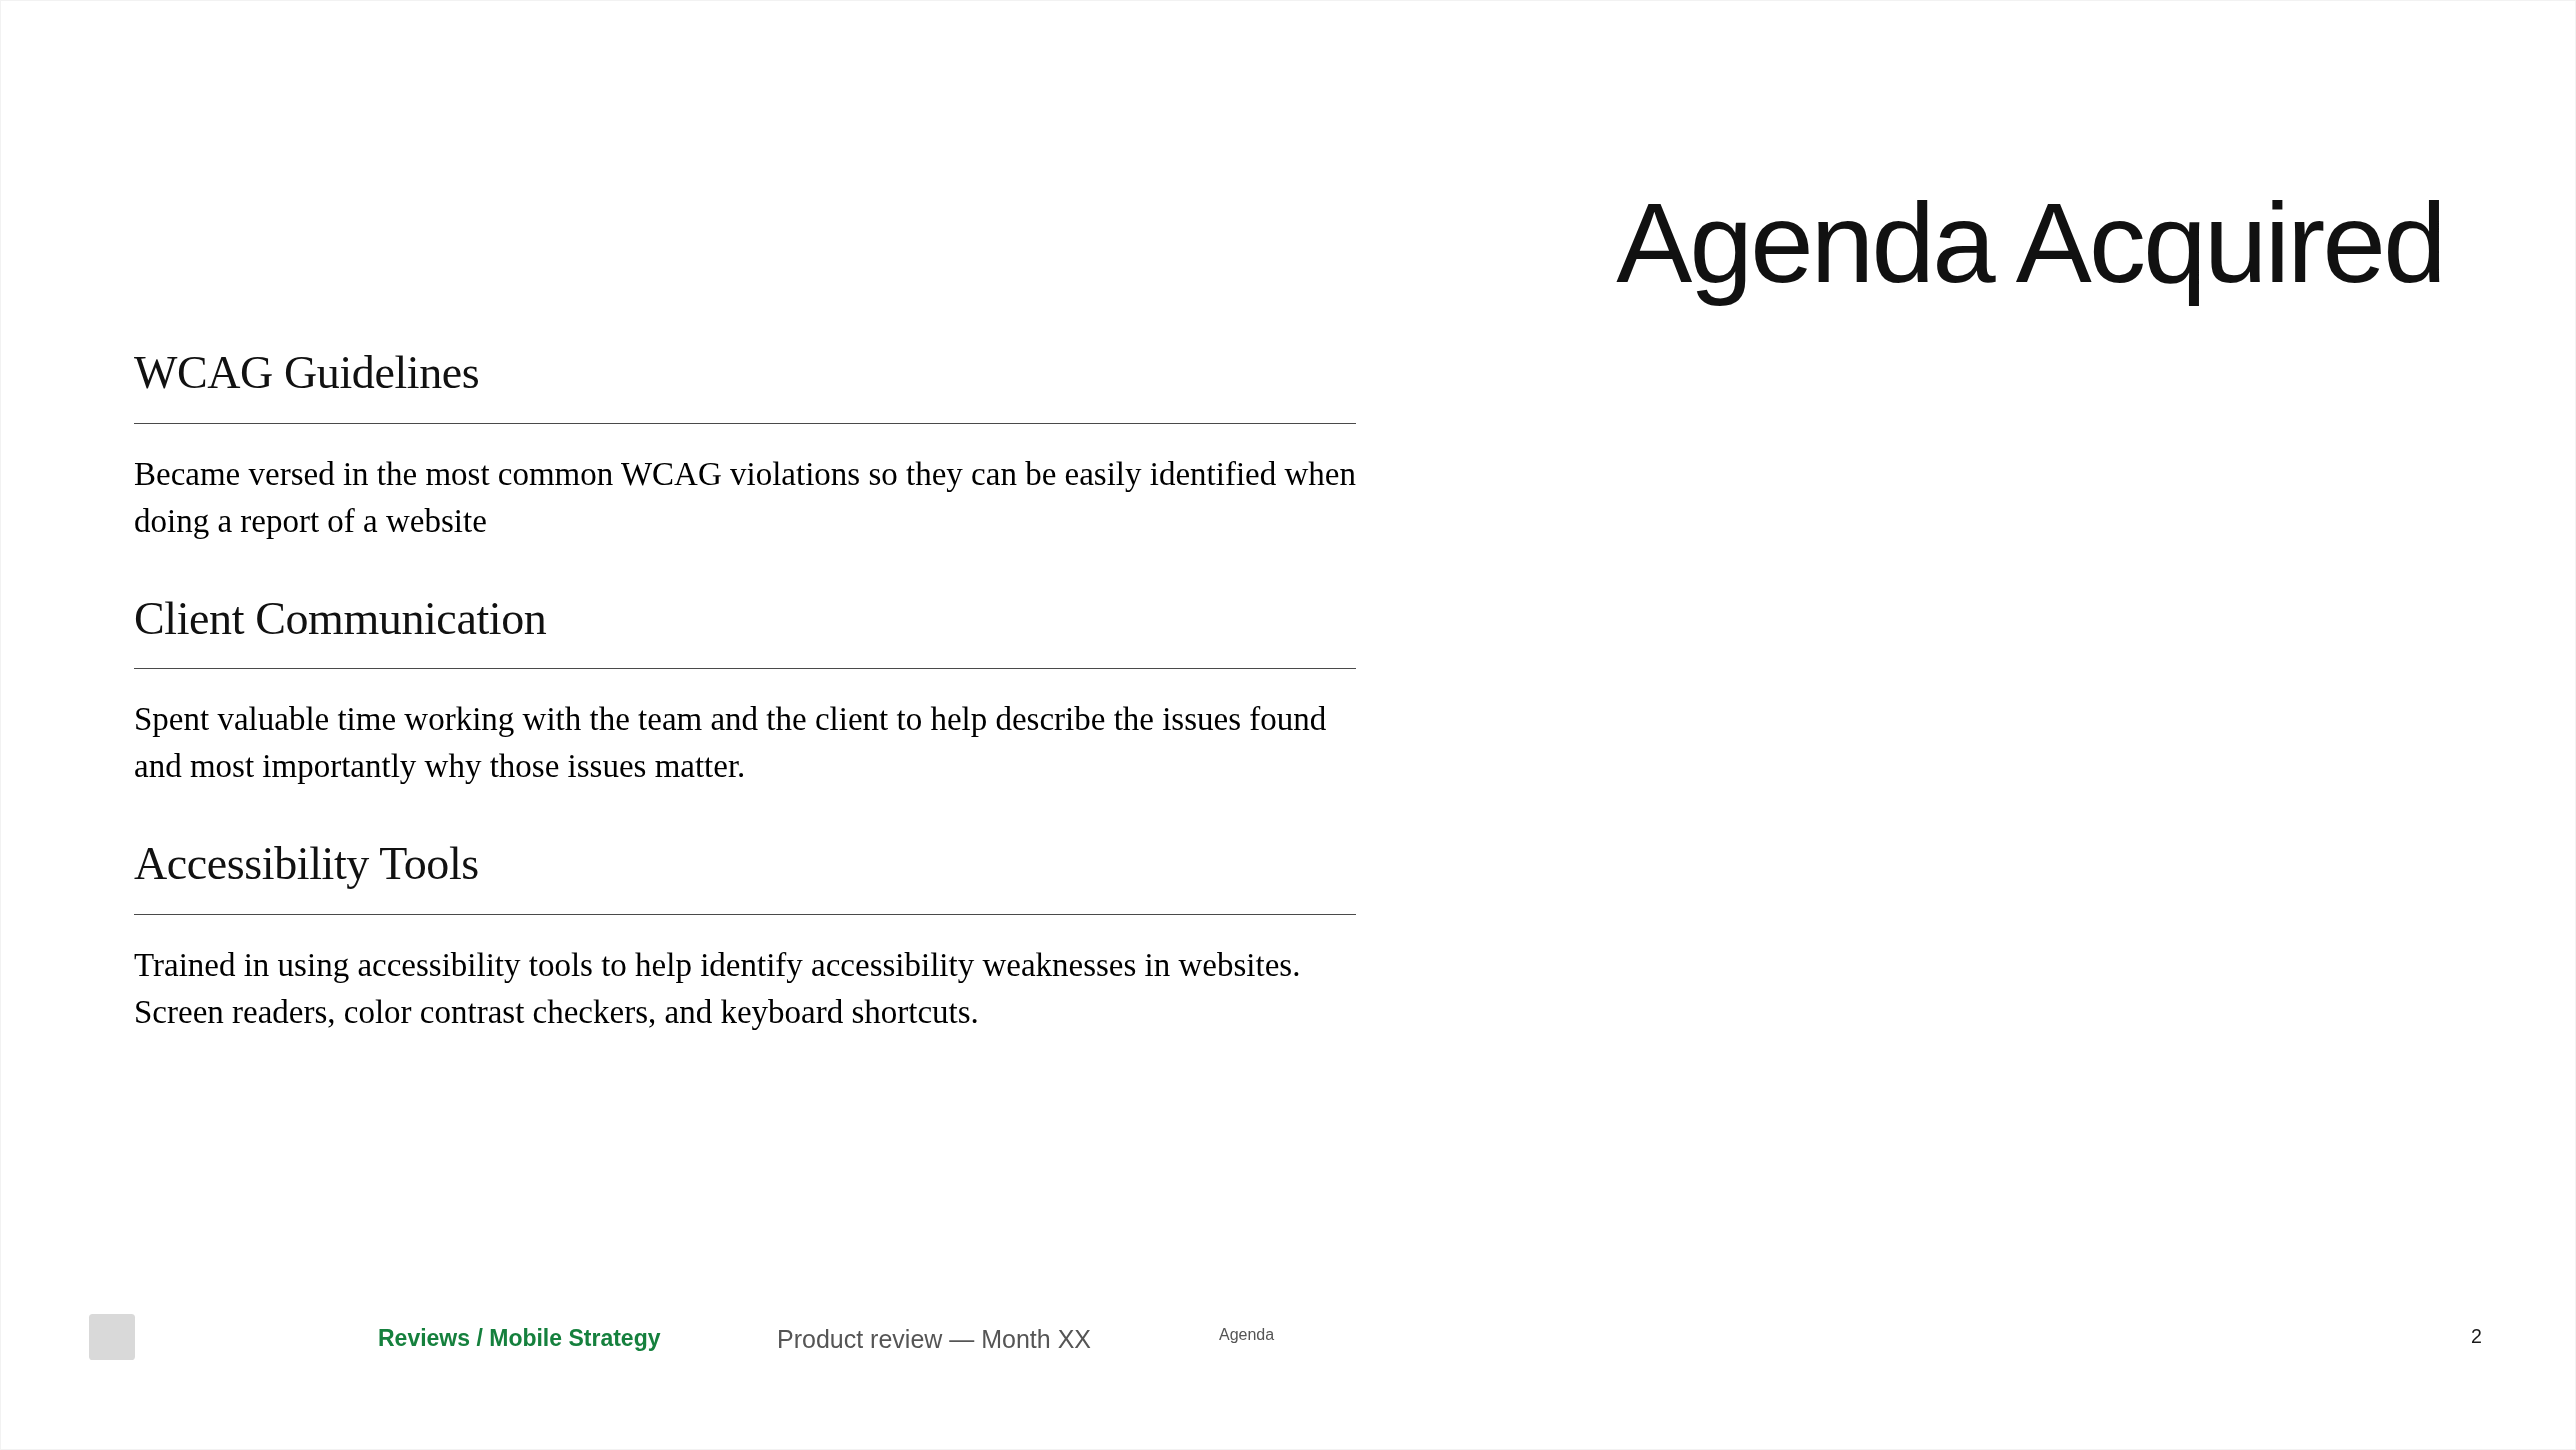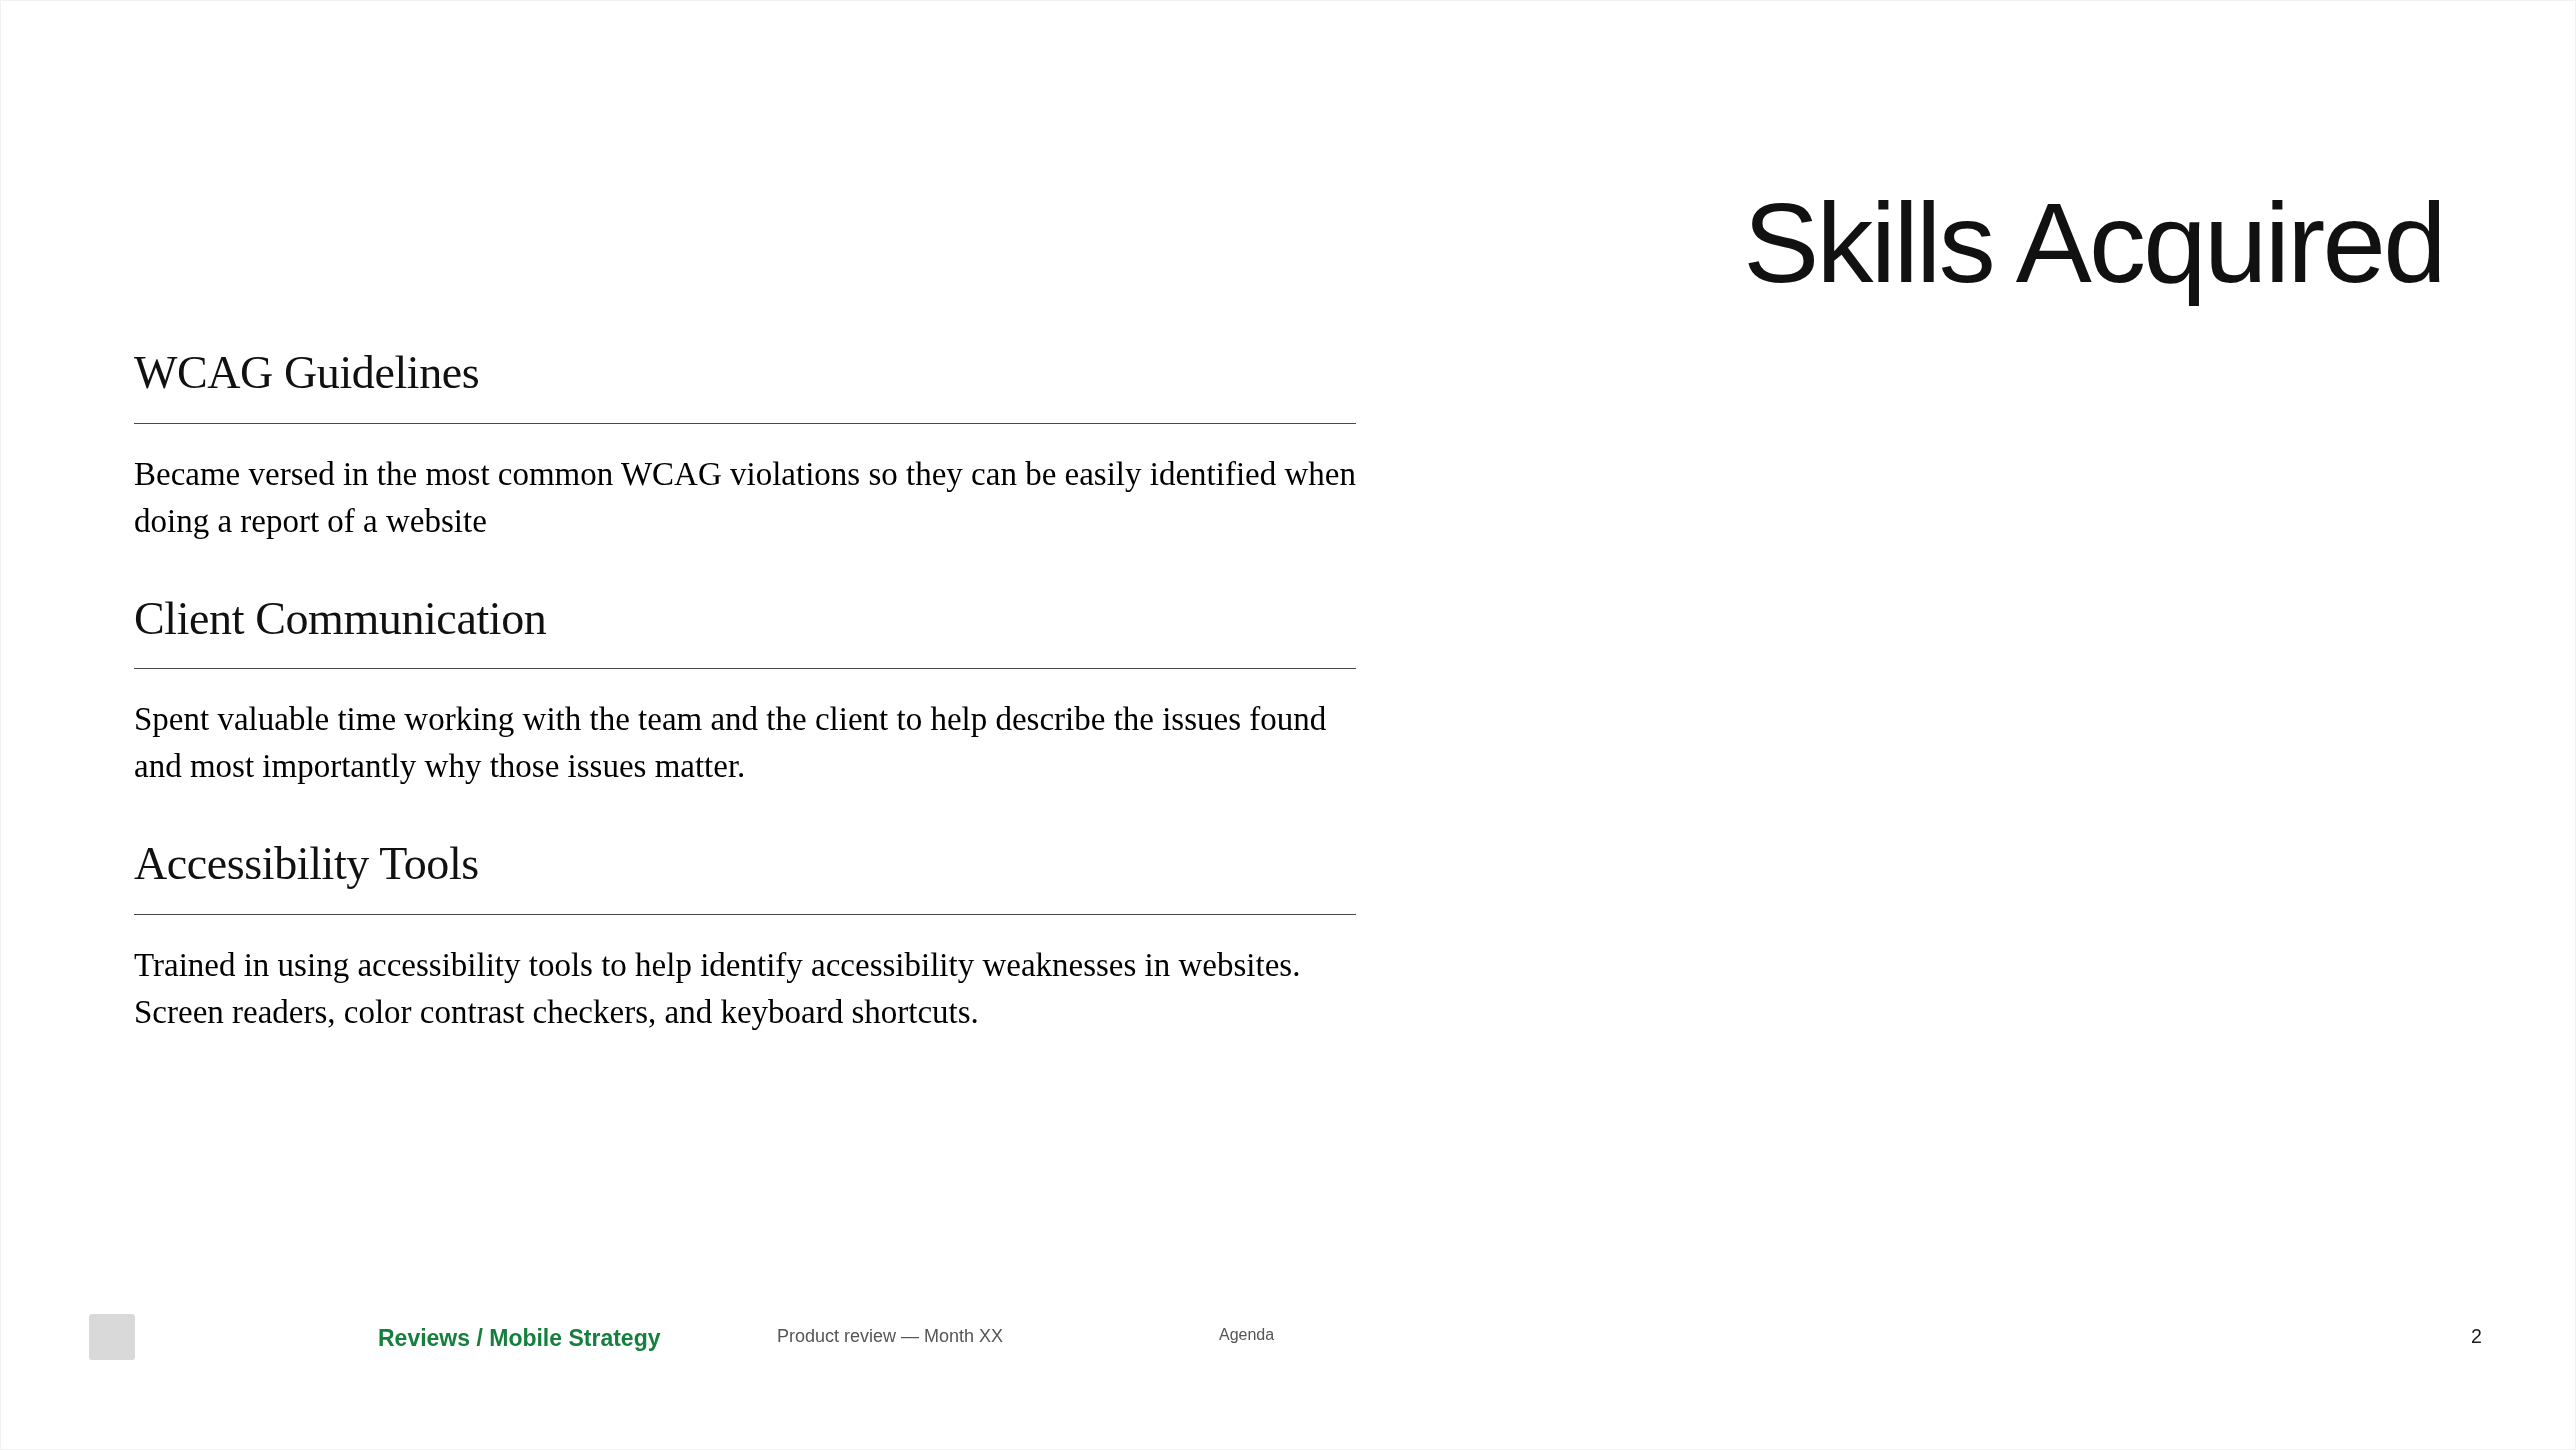--- a/index.html
+++ b/index.html
@@ -107,21 +107,21 @@
   .footer-left {
     left: 378px;
     color: #15803d;
     font-weight: 700;
     font-size: 23px;
   }
   .footer-mid {
     left: 777px;
     color: #555555;
     font-weight: 400;
-    font-size: 18px;
+    font-size: 25px;
     text-align: right;
   }
   .footer-right {
     left: 1219px;
     color: #555555;
     font-weight: 400;
     font-size: 16px;
     text-align: center;
   }
   .footer-page {
@@ -129,21 +129,21 @@
     color: #1a1a1a;
     font-weight: 400;
     font-size: 19.6px;
   }
 </style>
 </head>
 <body>
 
 <div class="slide">
 
-  <h1 class="slide-title">Skills Acquired</h1>
+  <h1 class="slide-title">Agenda Acquired</h1>
 
   <div class="content">
 
     <div class="section">
       <h2 class="section-heading">WCAG Guidelines</h2>
       <div class="rule"></div>
       <p class="section-body">Became versed in the most common WCAG violations so they can be easily identified when doing a report of a website</p>
     </div>
 
     <div class="section">

